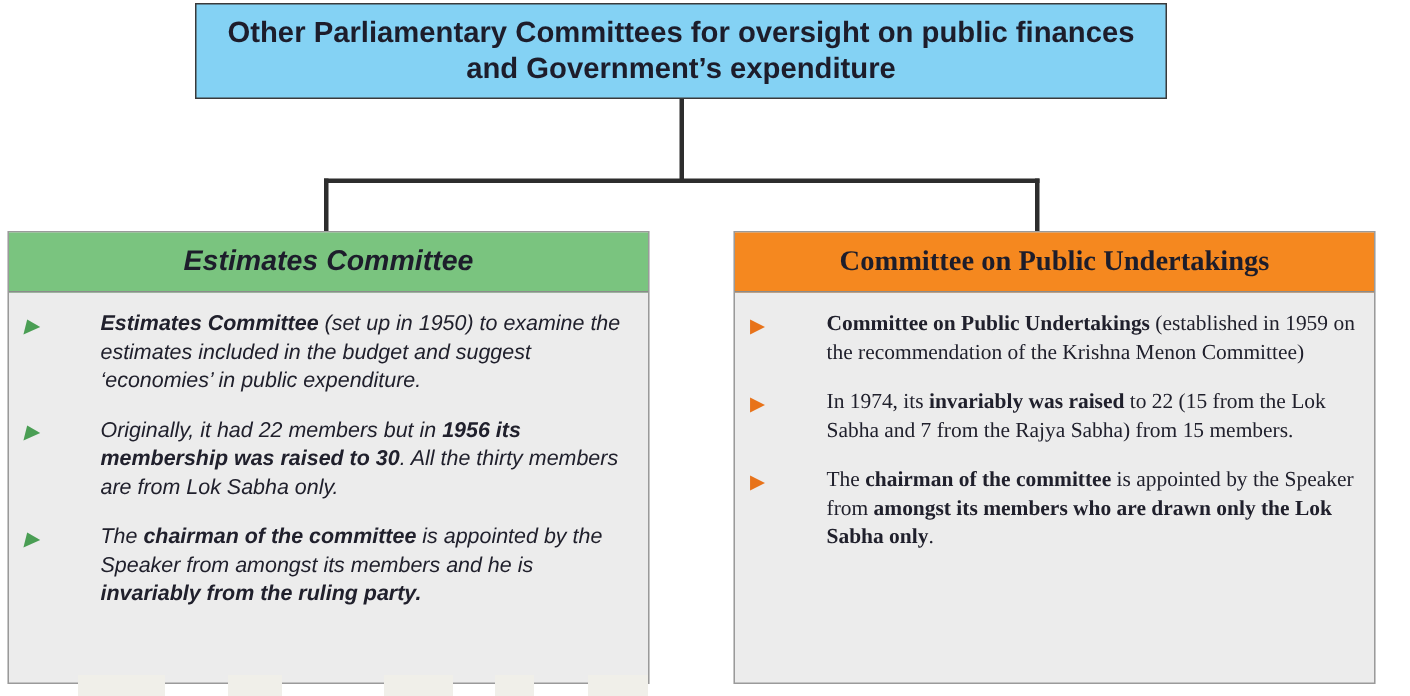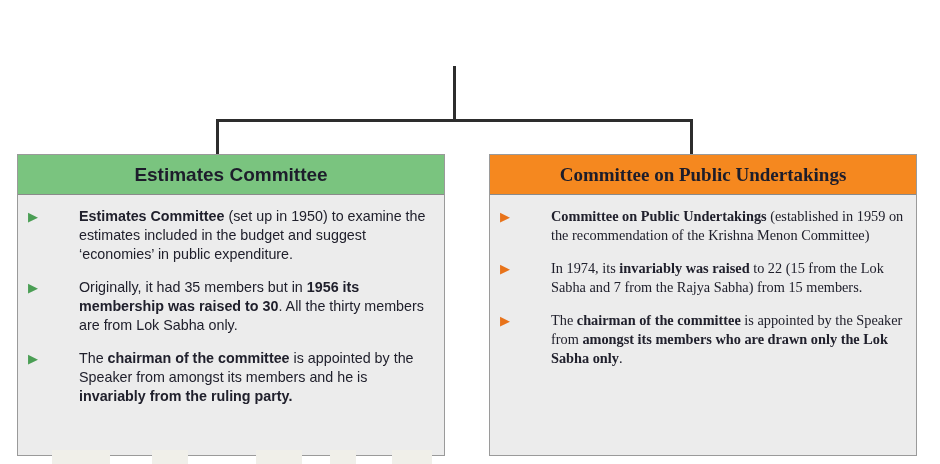--- a/index.html
+++ b/index.html
@@ -79,21 +79,21 @@
     position: absolute;
     top: 154px;
     width: 428px;
     height: 302px;
     box-sizing: border-box;
     border: 1px solid #9a9a9a;
     background: #ececec;
     display: flex;
     flex-direction: column;
   }
-  .panel.left  { left: 17px; }
+  .panel.left  { left: 5px; font-style: italic; }
   .panel.right { left: 489px; font-family: Liberation Serif, serif; }
 
   .panel-header {
     height: 40px;
     display: flex;
     align-items: center;
     justify-content: center;
     border-bottom: 1px solid #8a8a8a;
     box-sizing: border-box;
   }
@@ -149,38 +149,41 @@
   .wm2 { left: 152px; width: 36px; }
   .wm3 { left: 256px; width: 46px; }
   .wm4 { left: 330px; width: 26px; }
   .wm5 { left: 392px; width: 40px; }
 </style>
 </head>
 <body>
 
 <div class="canvas">
 
+  <div class="top-box">
+    <div class="top-box-text">Other Parliamentary Committees for oversight on public finances and Government’s expenditure</div>
+  </div>
 
   <div class="line v-stem"></div>
   <div class="line h-bar"></div>
   <div class="line v-left"></div>
   <div class="line v-right"></div>
 
   <div class="panel left">
     <div class="panel-header header-green">
       <div class="panel-header-text">Estimates Committee</div>
     </div>
     <div class="panel-body" id="body-0">
         <div class="bullet-row">
           <span class="bullet-marker marker-green">▶</span>
           <span class="bullet-text"><b>Estimates Committee</b><span> (set up in 1950) to examine the estimates included in the budget and suggest ‘economies’ in public expenditure.</span></span>
         </div>
         <div class="bullet-row">
           <span class="bullet-marker marker-green">▶</span>
-          <span class="bullet-text"><span>Originally, it had 35 members but in </span><b>1956 its membership was raised to 30</b><span>. All the thirty members are from Lok Sabha only.</span></span>
+          <span class="bullet-text"><span>Originally, it had 22 members but in </span><b>1956 its membership was raised to 30</b><span>. All the thirty members are from Lok Sabha only.</span></span>
         </div>
         <div class="bullet-row">
           <span class="bullet-marker marker-green">▶</span>
           <span class="bullet-text"><span>The </span><b>chairman of the committee</b><span> is appointed by the Speaker from amongst its members and he is </span><b>invariably from the ruling party.</b></span>
         </div>
       </div>
   </div>
 
   <div class="panel right">
     <div class="panel-header header-orange">

